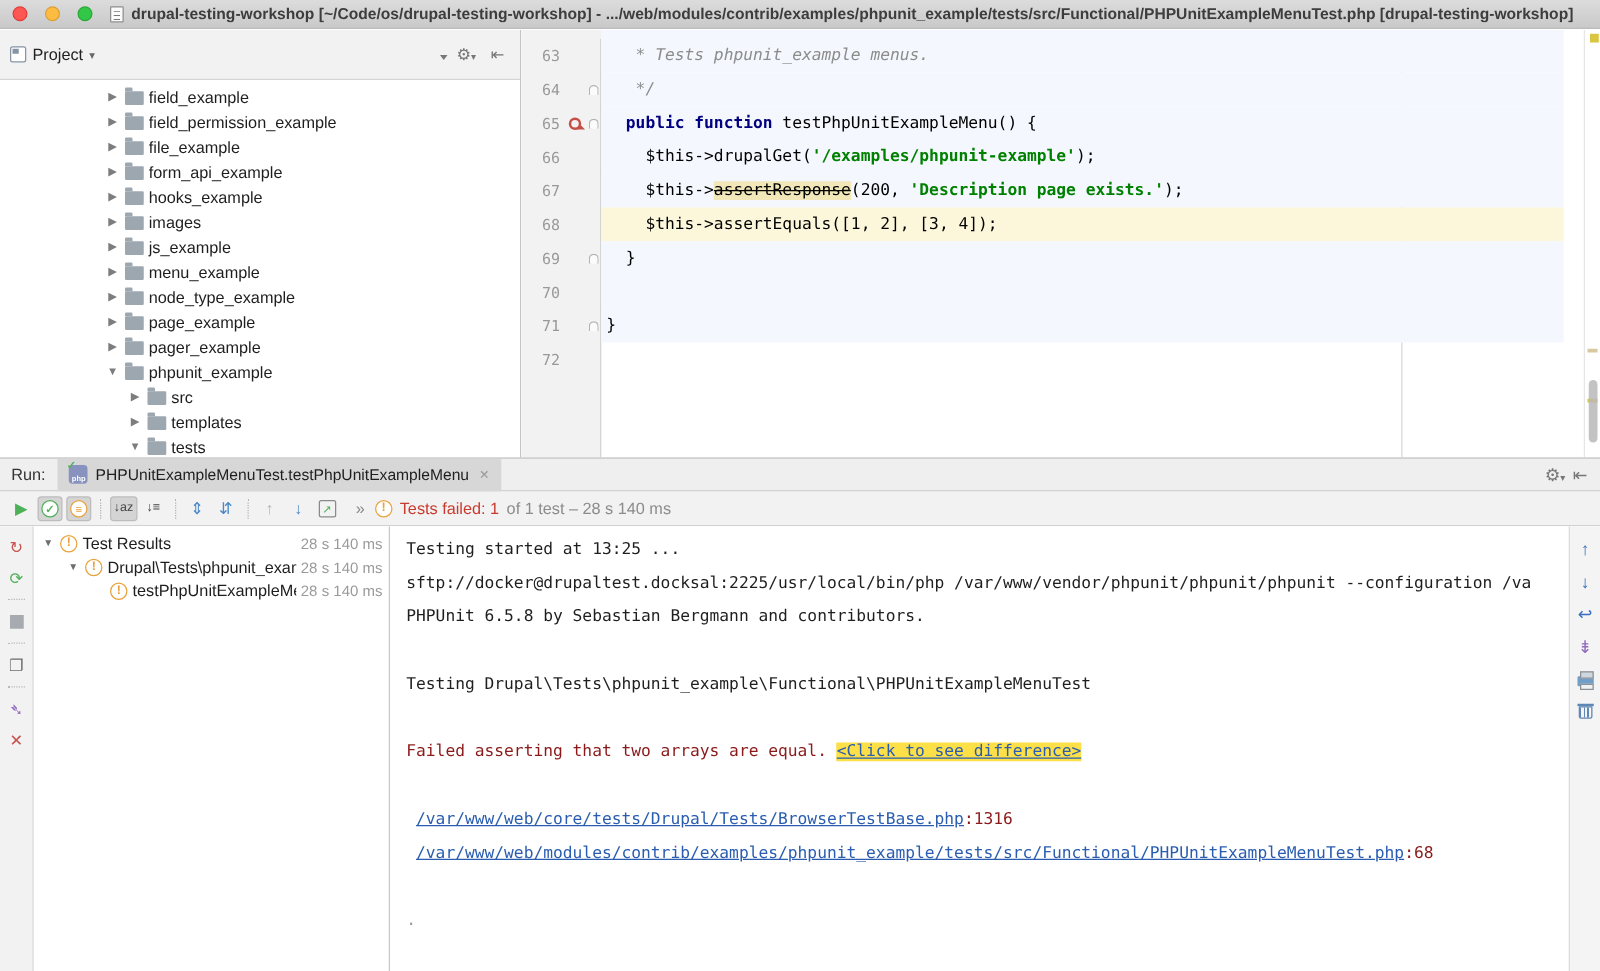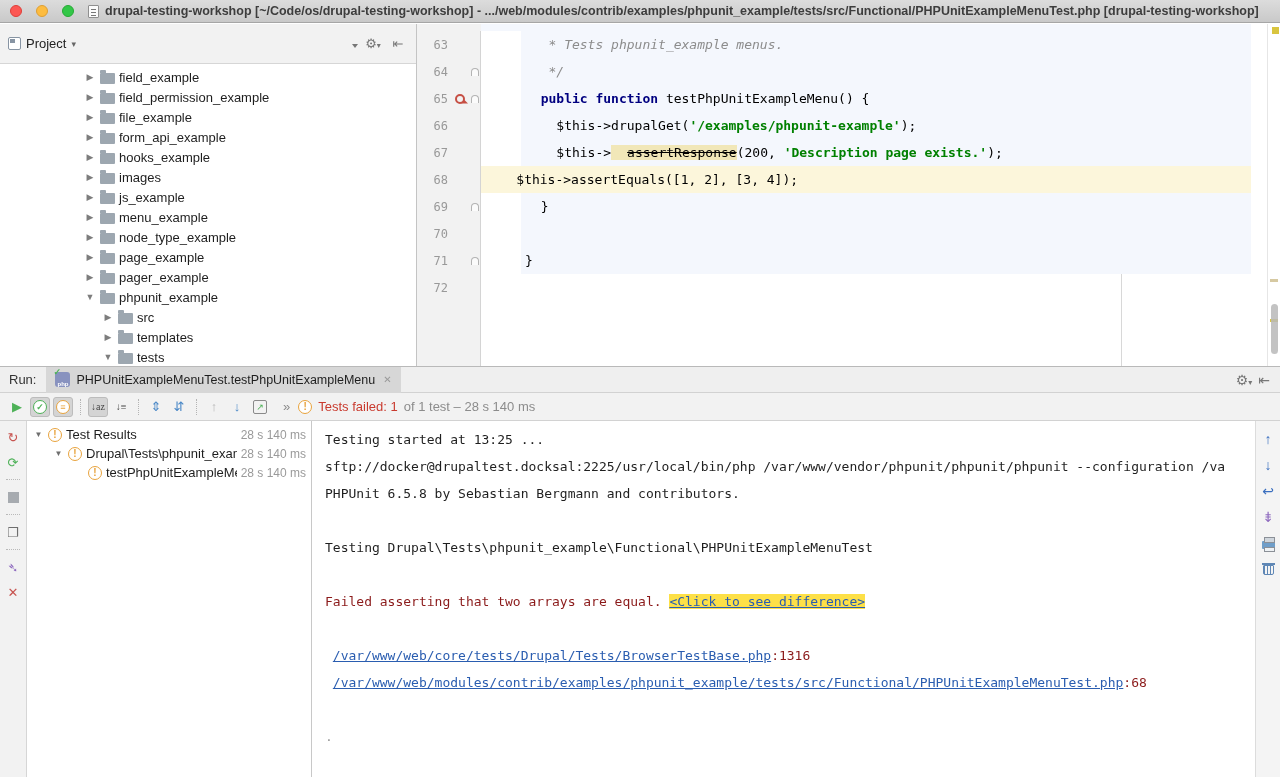--- a/index.html
+++ b/index.html
@@ -52,28 +52,28 @@
   .ed-gutter { width:64px; flex:none; display:flex; align-items:center; position:relative; z-index:2;}
   .ed-num { flex:1; text-align:right; font-family:"DejaVu Sans Mono", monospace; font-size:12px; color:#999; padding-right:4px;}
   .ed-ic { width:16px; flex:none; display:flex; align-items:center; justify-content:center;}
   .ed-fold { width:13px; flex:none; display:flex; align-items:center; justify-content:center;}
   .fold-handle { width:8px; height:8px; border:1px solid #b3b3b3; border-bottom:none; border-radius:4px 4px 0 0; background:#fbfbfb;}
   .i-testfail { width:10px; height:10px; border:2px solid #c64f44; border-radius:50%; position:relative;}
   .i-testfail::after { content:""; position:absolute; right:-4px; bottom:-4px;
      border-left:5px solid transparent; border-top:5px solid #c64f44; transform:rotate(-45deg);}
   .ed-code { flex:1; font-family:"DejaVu Sans Mono", monospace; font-size:13px; line-height:27px;
      white-space:pre; padding-left:4px; overflow:hidden;}
-  .bg-body .ed-code { background:#f4f7fd;margin-left:40px; }
+  .bg-body .ed-code { background:#f4f7fd; }
   .bg-current .ed-code { background:#fcf6db; }
   .seg-plain { color:#000; }
   .seg-comment { color:#8c8c8c; font-style:italic; }
   .seg-keyword { color:#000080; font-weight:bold; }
   .seg-string { color:#008000; font-weight:bold; }
   .seg-number { color:#000000; }
-  .seg-deprecated { color:#000; text-decoration:line-through; background:#f1e7b8;padding-left:16px; }
+  .seg-deprecated { color:#000; text-decoration:line-through; background:#f1e7b8; }
   #ed-scroll { position:absolute; right:0; top:0; bottom:0; width:13px; background:#fff; border-left:1px solid #e6e6e6;}
   .mark { position:absolute; left:2px; right:2px; }
   #mark-top { top:3px; height:7px; background:#d9c53f; right:1px; left:4px;}
   #mark-tan { top:255px; height:3px; background:#d6c9a2;}
   #mark-yel { top:295px; height:3px; background:#d9c53f;}
   #ed-thumb { position:absolute; left:3px; top:280px; width:7px; height:50px; background:#b9b9b9; border-radius:4px; opacity:.85;}
   
   #run-panel { position:absolute; top:366px; left:0; right:0; bottom:0;
      border-top:1px solid #b9b9b9; background:#f2f2f2; display:flex; flex-direction:column;}
   #run-tabbar { height:26px; background:#efefef; border-bottom:1px solid #d2d2d2; display:flex; align-items:center;}
@@ -87,21 +87,21 @@
   #run-tabbar .spacer { flex:1; }
   #run-tabbar .hdr-ic { font-size:14px; }
   #run-toolbar { height:28px; border-bottom:1px solid #d2d2d2; display:flex; align-items:center; padding-left:7px; gap:3px;}
   .tb-ic { min-width:20px; height:20px; display:flex; align-items:center; justify-content:center;
      border-radius:3px; cursor:pointer; font-size:13px; color:#555; padding:0 2px;}
   .tb-ic.on { background:#d4d4d4; border:1px solid #bcbcbc; }
   .tb-play { color:#4db157; font-size:13px; }
   .tb-circ { width:14px; height:14px; border-radius:50%; font-size:9px; line-height:12px; text-align:center; font-weight:bold;}
   .tb-circ.green { border:1.5px solid #4db157; color:#4db157; background:#fff;}
   .tb-circ.orange { border:1.5px solid #e8a33d; color:#e8a33d; background:#fff;}
-  .tb-txt { font-size:10px; font-family:Liberation Serif, serif; color:#444;}
+  .tb-txt { font-size:10px; font-family:Liberation Sans, sans-serif; color:#444;}
   .tb-blue { color:#4a88c7; }
   .tb-gray { color:#b6b6b6; }
   .tb-export { width:14px; height:14px; border:1px solid #8a8a8a; border-radius:2px; color:#4db157; font-size:9px; line-height:12px; text-align:center;}
   .tb-sep { width:1px; height:16px; border-left:1px dotted #b4b4b4; margin:0 4px;}
   .i-alert { width:14px; height:14px; border-radius:50%; border:1.5px solid #e8a33d; color:#e8a33d;
      font-size:10px; font-weight:bold; line-height:11px; text-align:center; background:#fff; flex:none;}
   #run-status { display:flex; align-items:center; gap:6px; margin-left:10px;}
   #run-status .chev { color:#8a8a8a; margin-right:2px;}
   .st-failed { color:#c93a2e; }
   .st-rest { color:#8c8c8c; }

